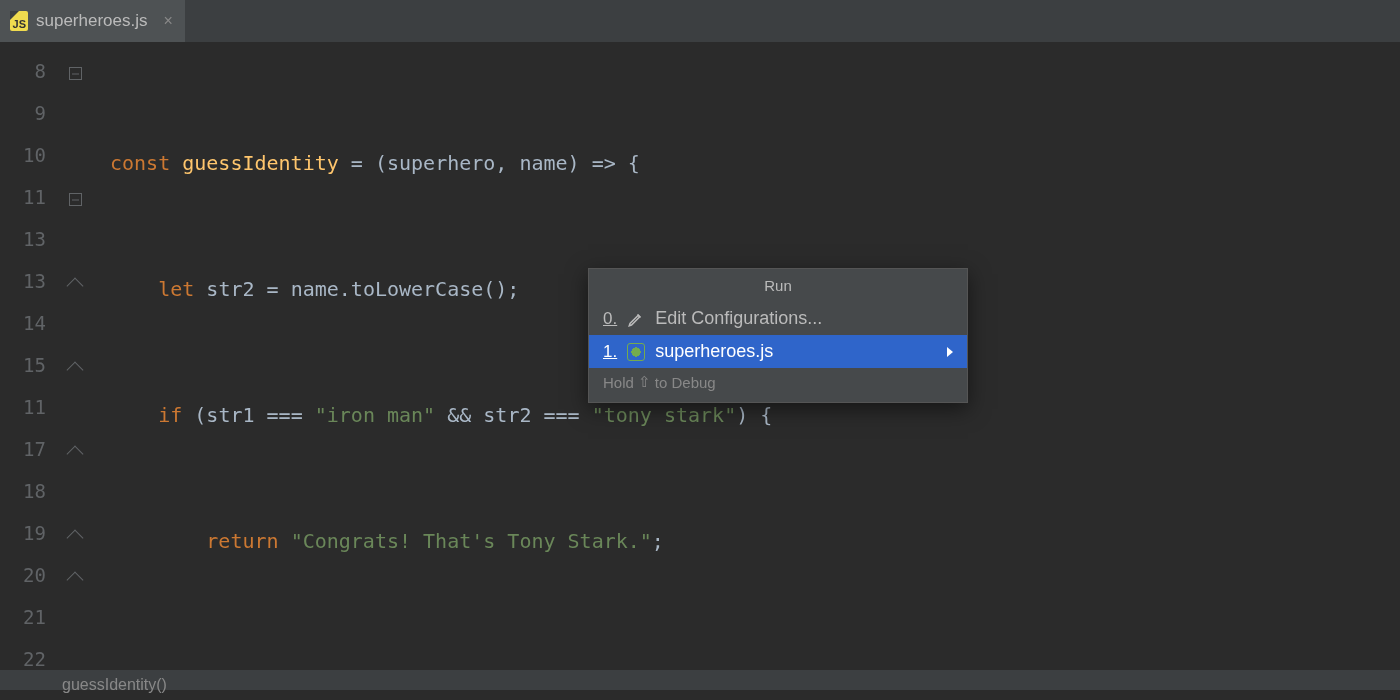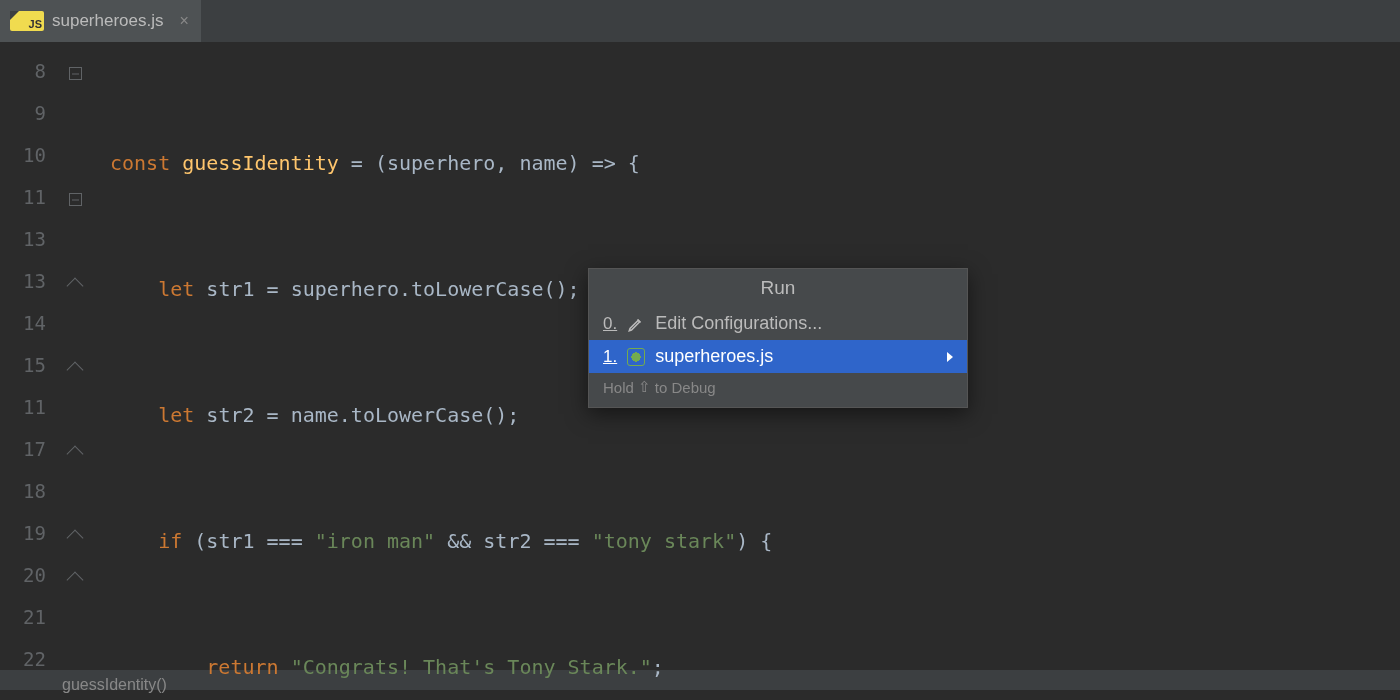--- a/index.html
+++ b/index.html
@@ -23,21 +23,21 @@
     display: flex;
     align-items: center;
     padding: 0 12px 0 10px;
     background: #4e5254;
     gap: 8px;
     font-family: -apple-system, 'Segoe UI', sans-serif;
     font-size: 17px;
     color: #bbbbbb;
   }
   .js-icon {
-    width: 34px;
+    width: 18px;
     height: 20px;
     background: #f0db4f;
     color: #333;
     font-size: 11px;
     font-weight: bold;
     display: flex;
     align-items: flex-end;
     justify-content: flex-end;
     padding: 0 2px 1px 0;
     border-radius: 2px;
@@ -118,21 +118,21 @@
     width: 380px;
     background: #46494b;
     border: 1px solid #555;
     box-shadow: 0 6px 20px rgba(0,0,0,0.5);
     font-family: -apple-system, 'Segoe UI', sans-serif;
     z-index: 100;
   }
   .popup-title {
     text-align: center;
     color: #bbbbbb;
-    font-size: 19px;
+    font-size: 15px;
     padding: 8px 0;
   }
   .popup-row {
     display: flex;
     align-items: center;
     padding: 6px 14px;
     gap: 10px;
     color: #bbbbbb;
     font-size: 18px;
   }
@@ -222,21 +222,20 @@
     <div></div>
     <div><span class="fold-up"></span></div>
     <div></div>
     <div><span class="fold-up"></span></div>
     <div><span class="fold-up"></span></div>
     <div></div>
       <div></div>
   </div>
   <div class="code">
     <div class="line"><span class="kw">const </span><span class="def">guessIdentity</span><span class="pln"> = (superhero, name) =&gt; {</span></div>
-    <div class="line"><span>    </span><span class="kw">let </span><span class="pln">str1 = superhero.toLowerCase();</span></div>
     <div class="line"><span>    </span><span class="kw">let </span><span class="pln">str2 = name.toLowerCase();</span></div>
     <div class="line"><span>    </span><span class="kw">if </span><span class="pln">(str1 === </span><span class="str">"iron man"</span><span class="pln"> &amp;&amp; str2 === </span><span class="str">"tony stark"</span><span class="pln">) {</span></div>
     <div class="line"><span>        </span><span class="kw">return </span><span class="str">"Congrats! That's Tony Stark."</span><span class="pln">;</span></div>
     
     
     
     
     
     
     

